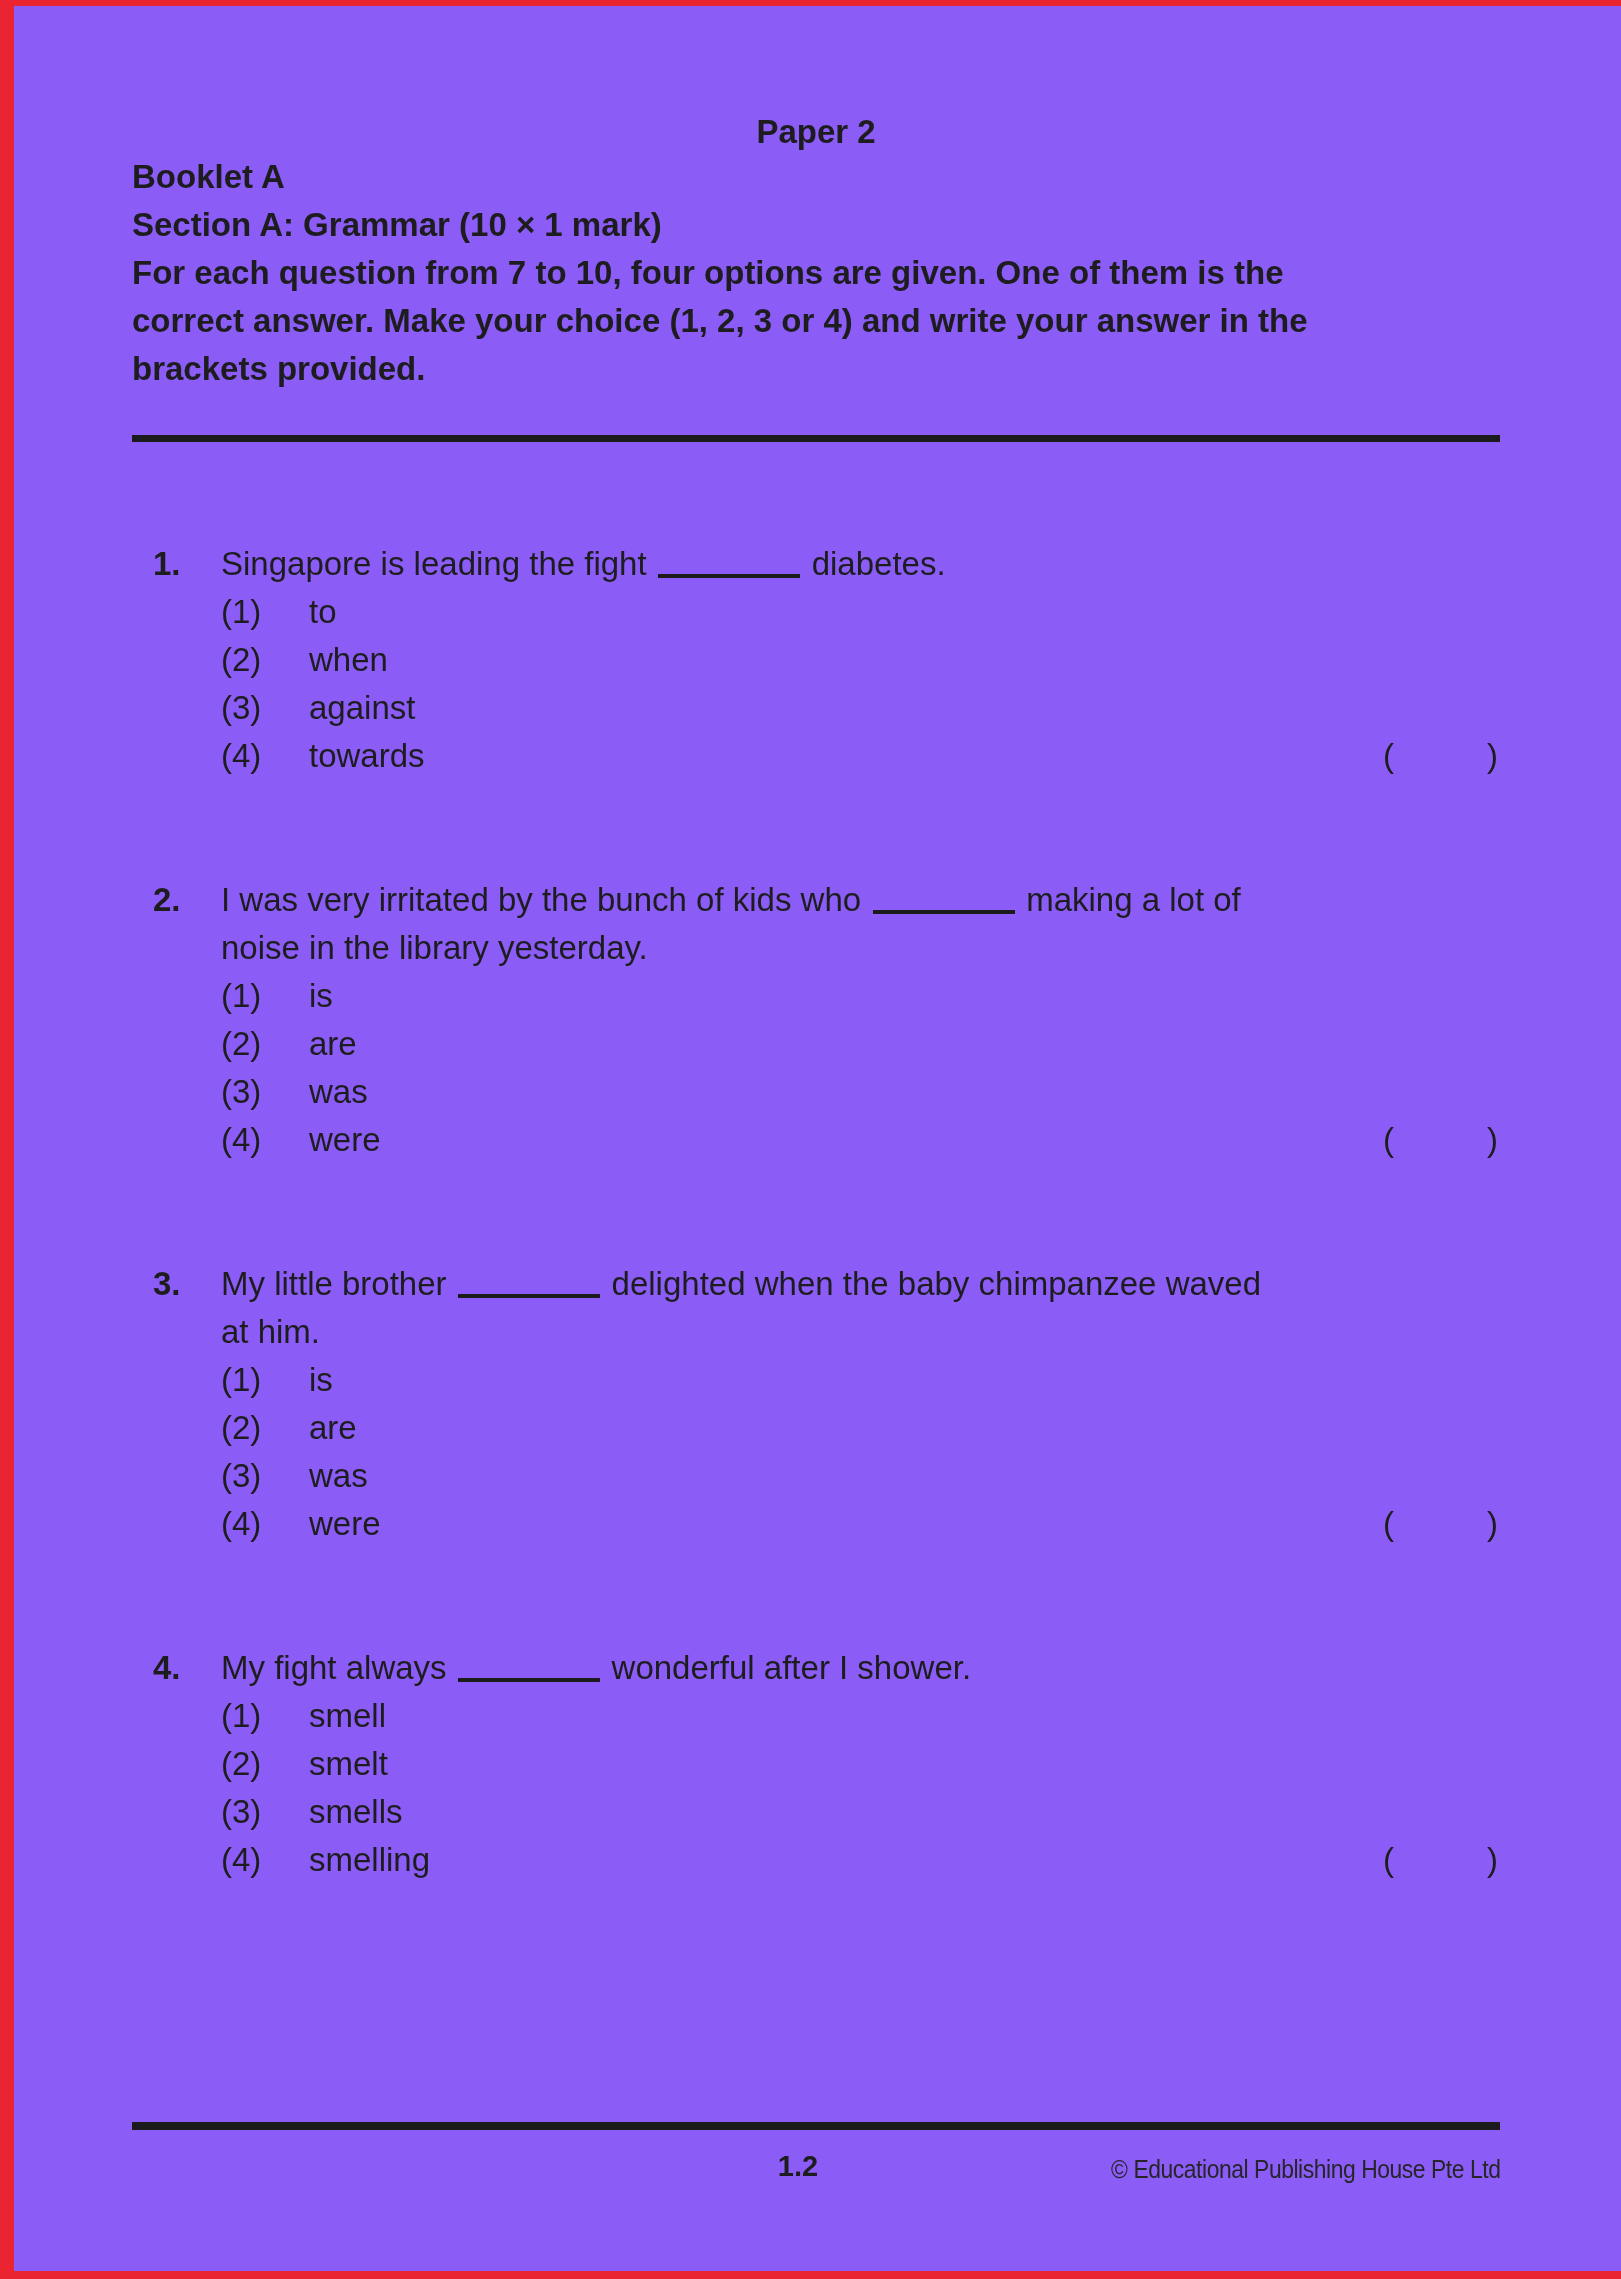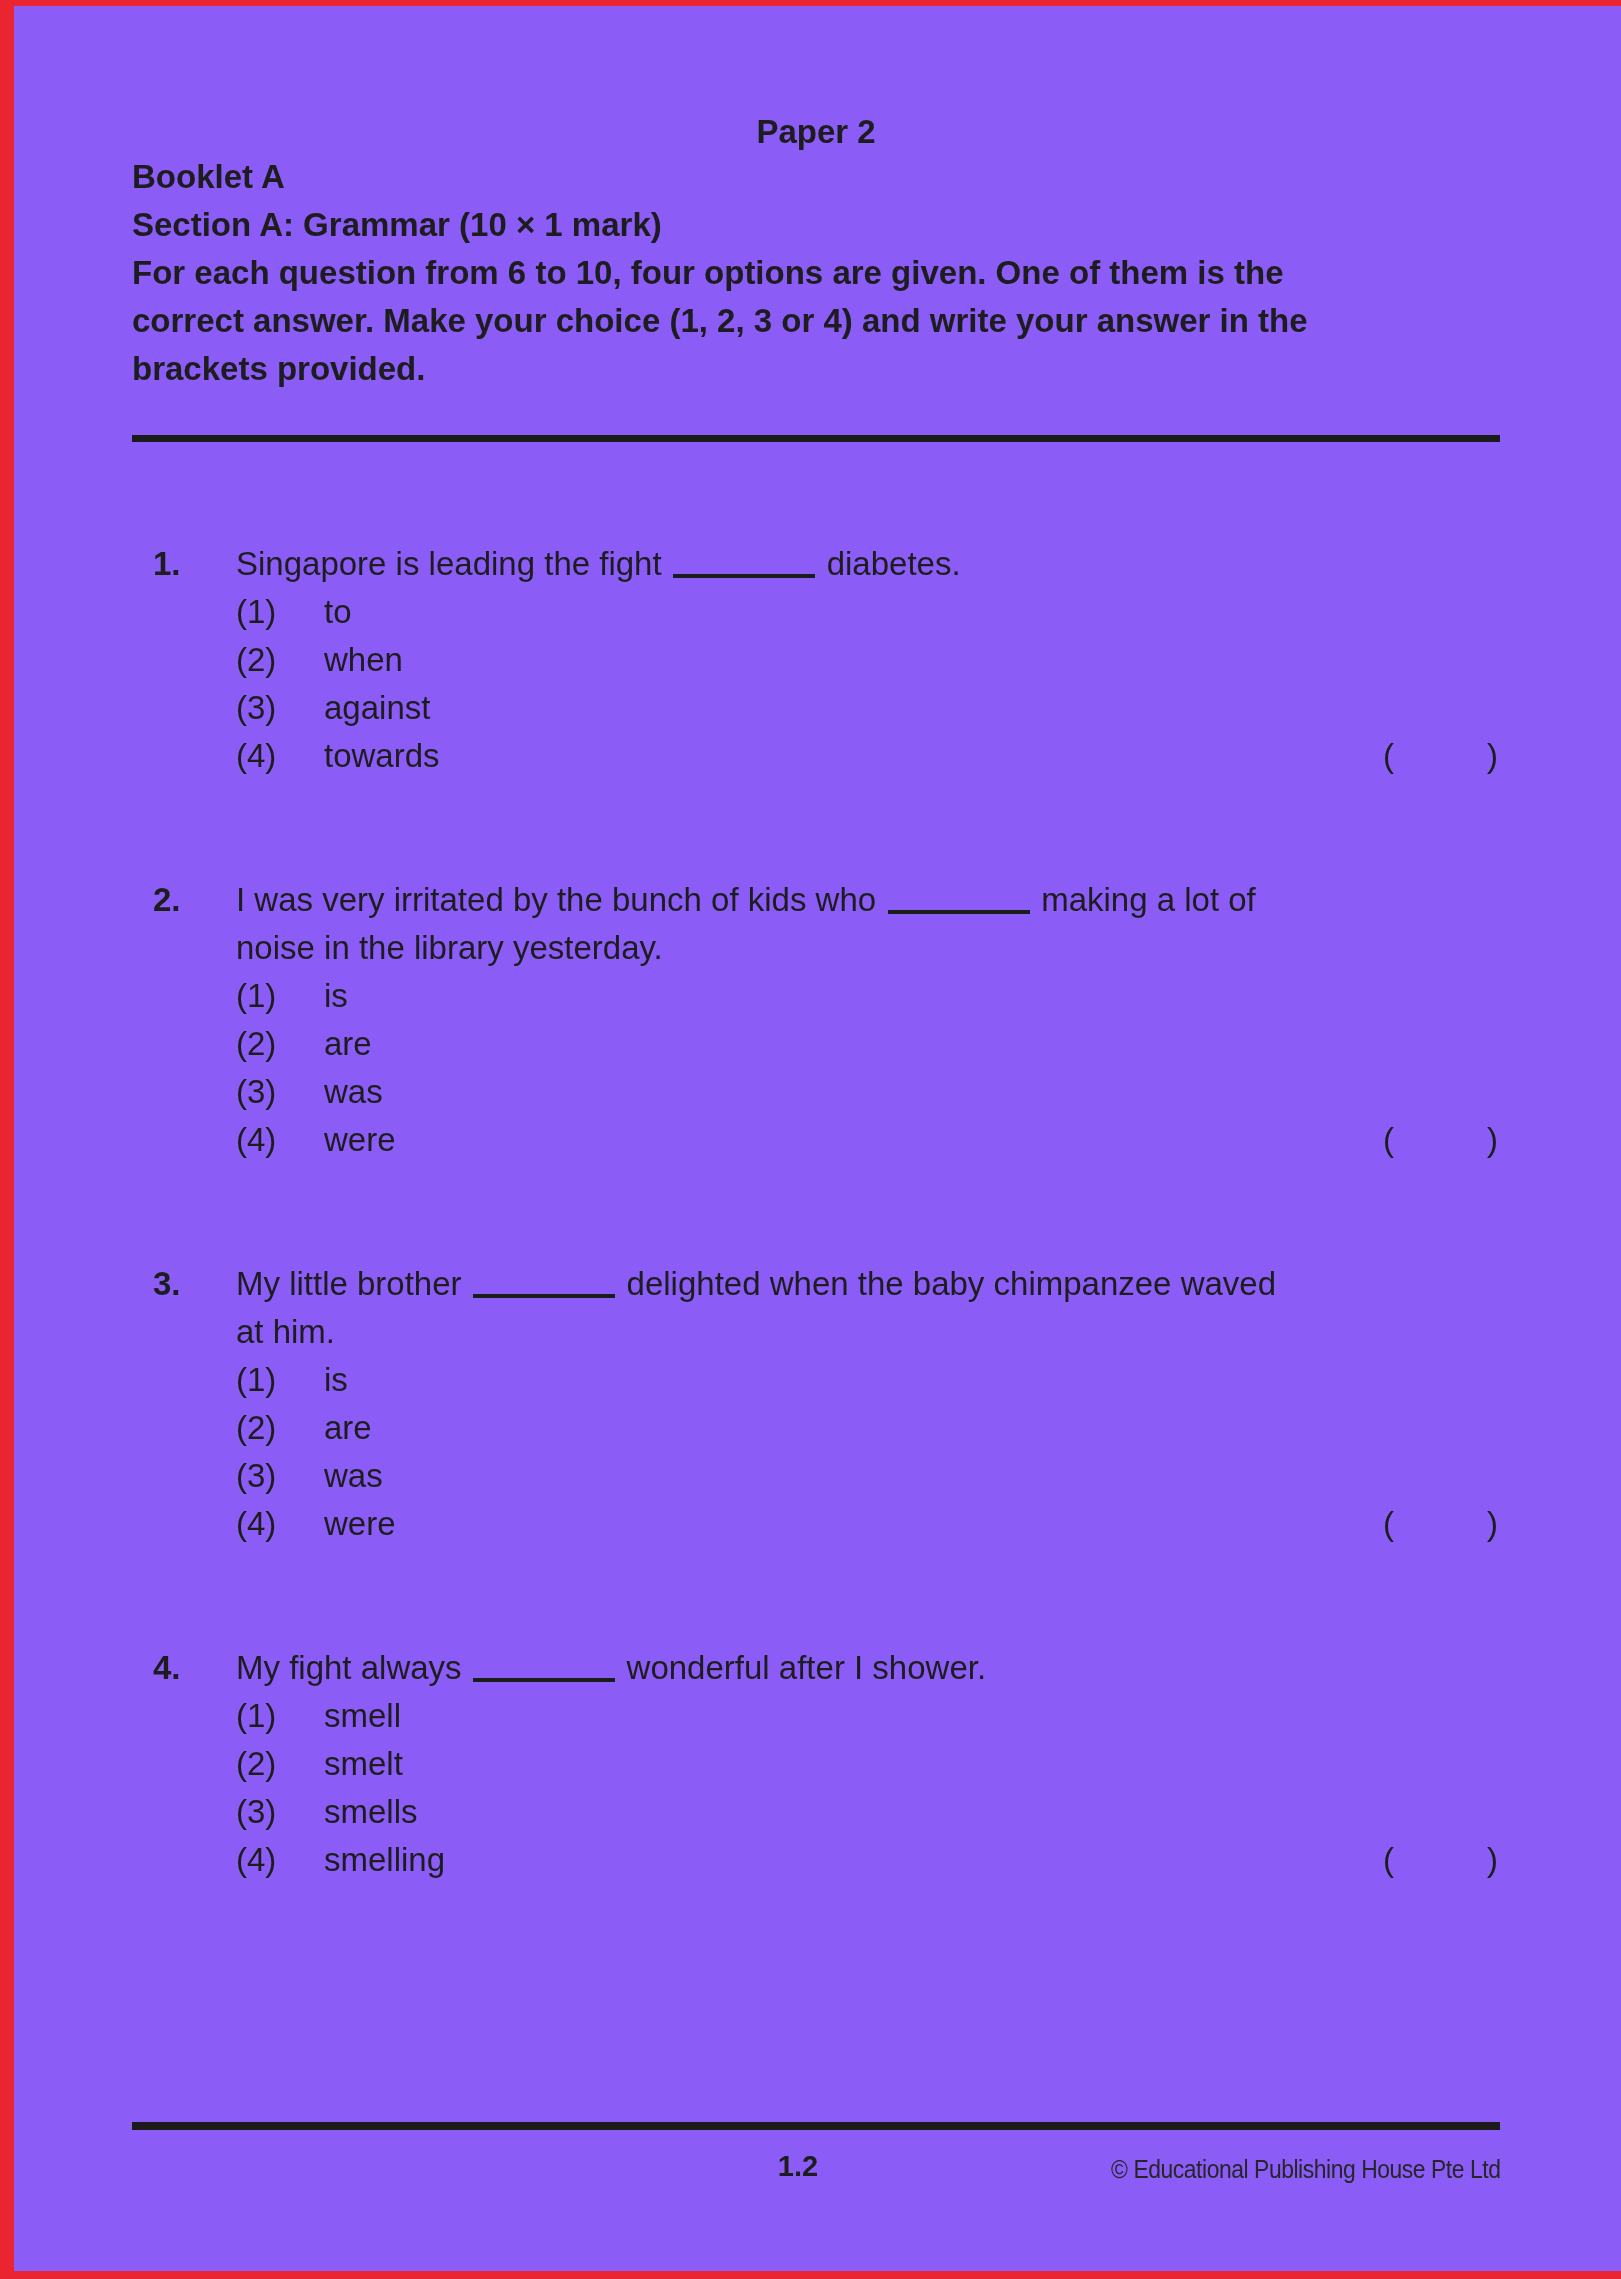--- a/index.html
+++ b/index.html
@@ -28,21 +28,21 @@
   }
   .header-block{
     font-size:33px;font-weight:bold;line-height:48px;
   }
   .rule{background:#1b1b1b;}
   .header-rule{margin-top:42px;height:6.7px;}
 
   .questions{margin-top:98px;}
   .question{display:flex;margin-bottom:96px;font-size:33px;line-height:48px;}
   .q-num{width:89px;padding-left:21px;box-sizing:border-box;font-weight:bold;}
-  .q-body{flex:1;min-width:0;margin-left:15px;}
+  .q-body{flex:1;min-width:0;}
   .stem-line{white-space:nowrap;}
   .blank{
     display:inline-block;width:142px;height:29px;
     border-bottom:4.8px solid #1b1b1b;
     margin:0 11.5px;vertical-align:-3.8px;
   }
   .opt{display:flex;position:relative;}
   .opt-label{width:88px;flex:0 0 88px;}
   .brackets{
     position:absolute;right:1.9px;top:0;width:115px;
@@ -70,21 +70,21 @@
   <div class="edge edge-right"></div>
   <div class="edge edge-top"></div>
   <div class="edge edge-bottom"></div>
 
   <div class="content">
     <div class="paper-title">Paper 2</div>
 
     <div class="header-block">
       <div>Booklet A</div>
       <div>Section A: Grammar (10 × 1 mark)</div>
-      <div>For each question from 6 to 10, four options are given. One of them is the</div>
+      <div>For each question from 7 to 10, four options are given. One of them is the</div>
       <div>correct answer. Make your choice (1, 2, 3 or 4) and write your answer in the</div>
       <div>brackets provided.</div>
     </div>
 
     <div class="rule header-rule"></div>
 
     <div class="questions" id="questions">
         <div class="question">
           <div class="q-num">1.</div>
           <div class="q-body">

